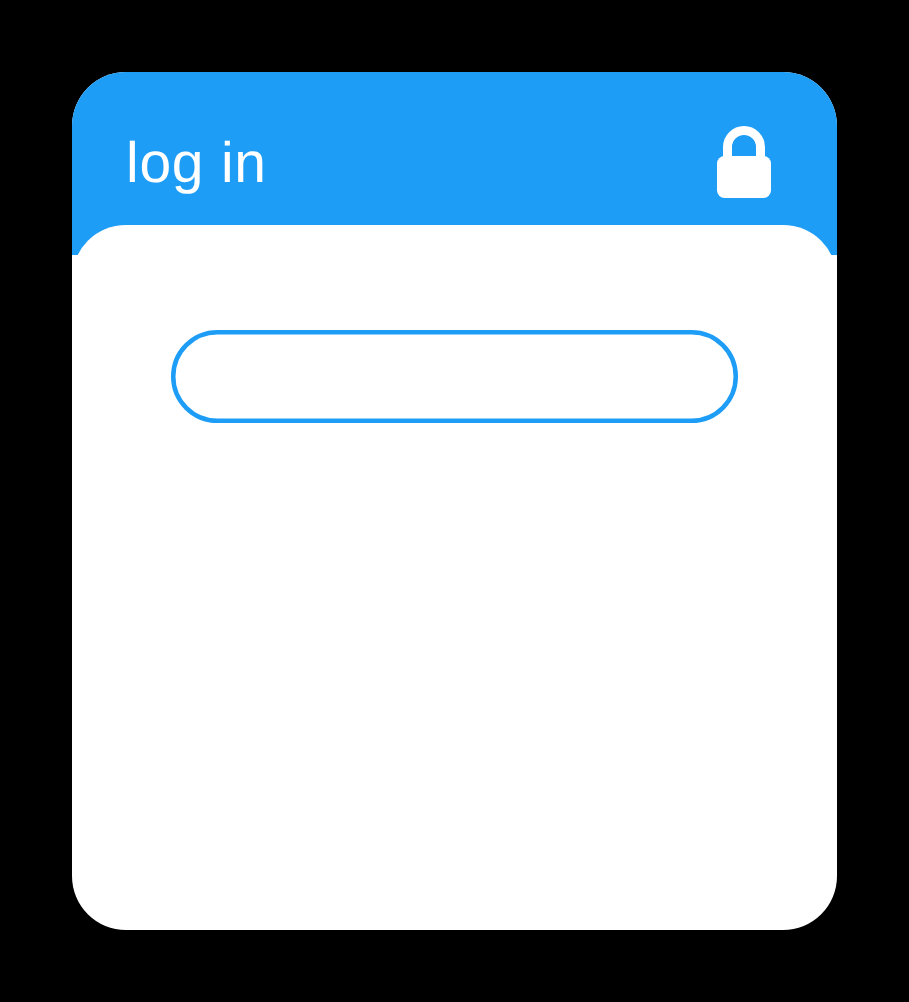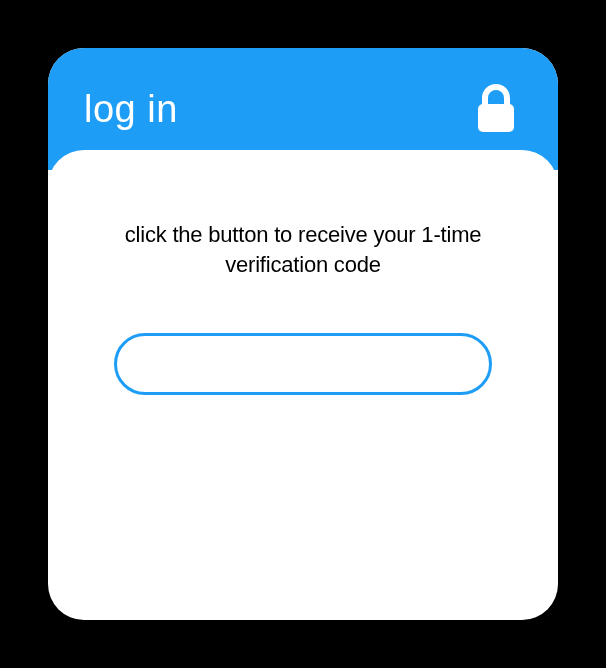--- a/index.html
+++ b/index.html
@@ -111,16 +111,15 @@
   <div class="header">
     <span class="header-title">log in</span>
     <span class="lock-icon">
       <svg viewBox="0 0 44 50" width="44" height="50">
         <rect x="4" y="20" width="36" height="28" rx="5" fill="#ffffff"></rect>
         <path d="M 11 20 L 11 14 A 11 11 0 0 1 33 14 L 33 20" stroke="#ffffff" stroke-width="6" fill="none" stroke-linecap="round"></path>
       </svg>
     </span>
   </div>
   <div class="body">
-    <p class="instruction-text">click the button to receive your 1-time verification code</p>
     <input type="text" class="code-input" value="" style="">
   </div>
 </div>
 
 </body></html>

